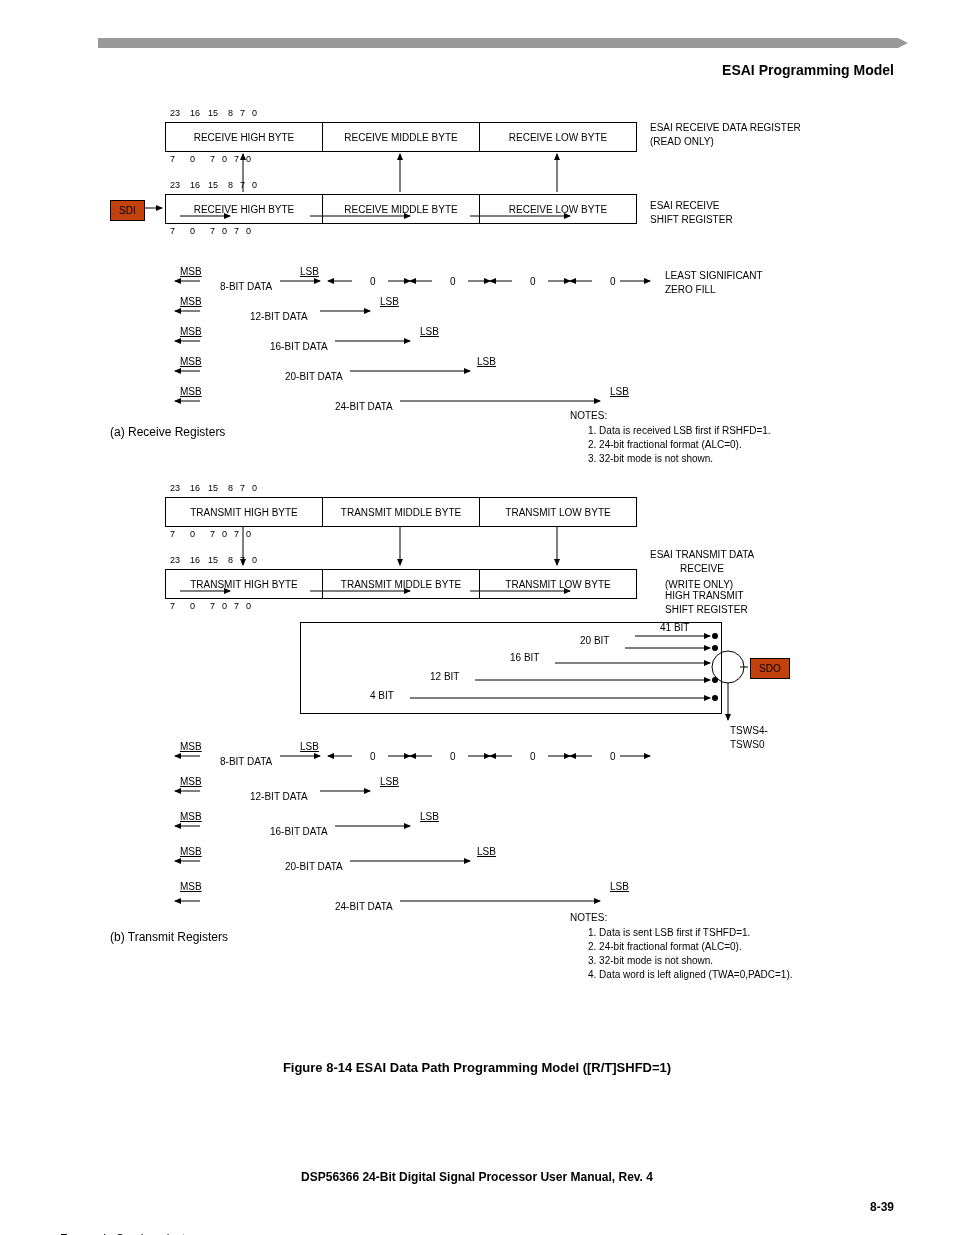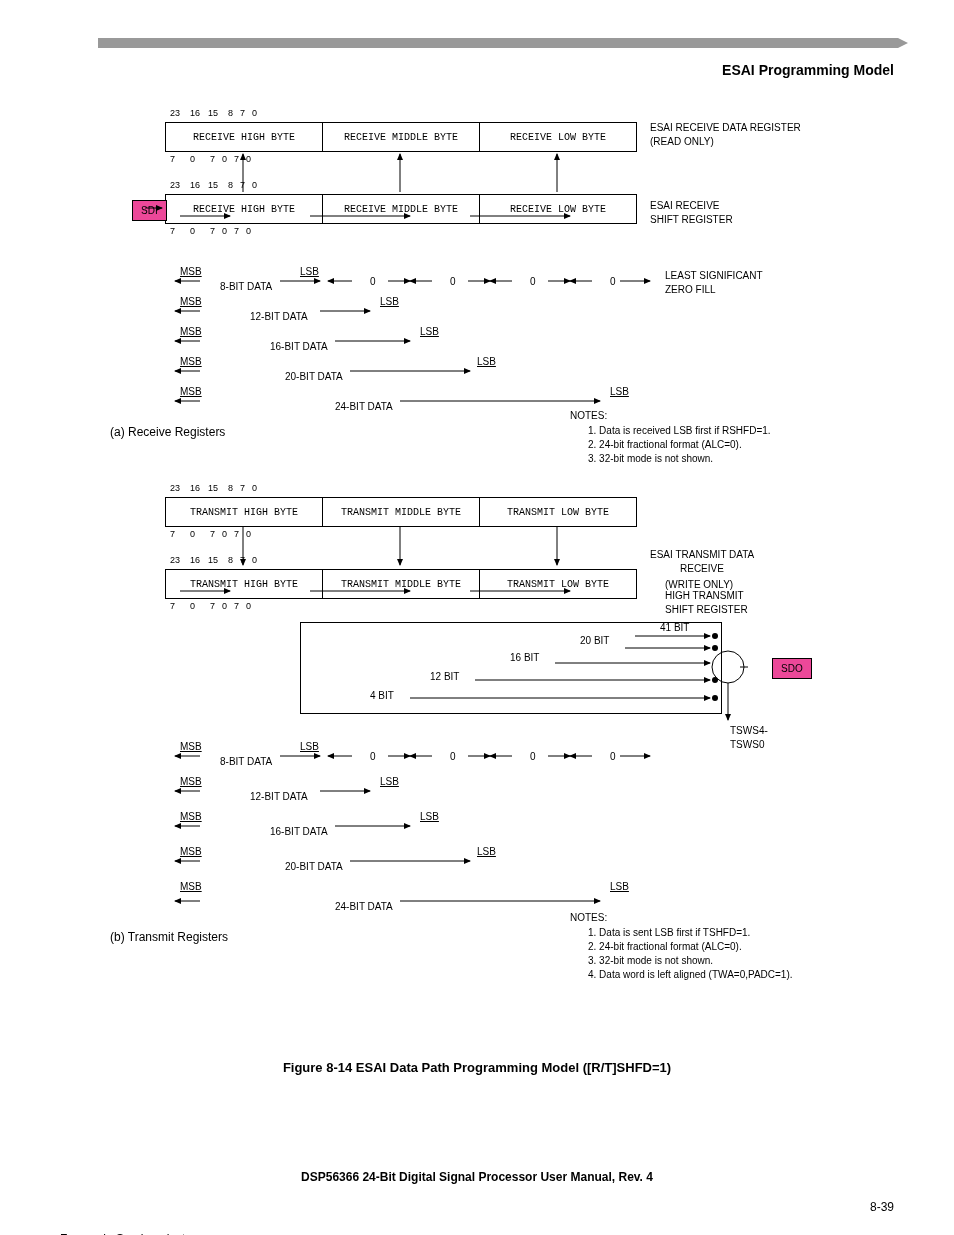--- a/index.html
+++ b/index.html
@@ -45,39 +45,37 @@
   }
   .abs { position: absolute; }
   .tiny { font-size: 9px; }
   .sm { font-size: 10px; }
   .regbox {
     border: 1px solid #000;
     background: #fff;
     height: 28px;
     display: flex;
     align-items: center;
-    font-family: Liberation Mono, monospace;
   }
   .regcell {
     flex: 1;
     text-align: center;
     font-size: 10px;
     border-right: 1px solid #000;
     height: 100%;
     display: flex;
     align-items: center;
     justify-content: center;
   }
   .regcell:last-child { border-right: none; }
   .iobox {
     border: 1px solid #000;
     padding: 4px 8px;
     font-size: 10px;
-    background: #ec4899;
-    margin-left: 22px;
+    background: #c2410c;
   }
   .caption {
     font-size: 12px;
   }
   .notes {
     font-size: 10px;
   }
   .figtitle {
     position: absolute;
     top: 1060px;
@@ -99,20 +97,21 @@
     top: 1200px;
     left: 60px;
     font-size: 12px;
     margin-top: 32px;
   }
   .footerright {
     position: absolute;
     top: 1200px;
     right: 60px;
     font-size: 12px;
+    font-weight: bold;
   }
   svg { position: absolute; top: 0; left: 0; }
   .dot { fill: #000; }
 </style>
 </head>
 <body>
 
 <div class="topbar"></div>
 <div class="header-right">ESAI Programming Model</div>
 

